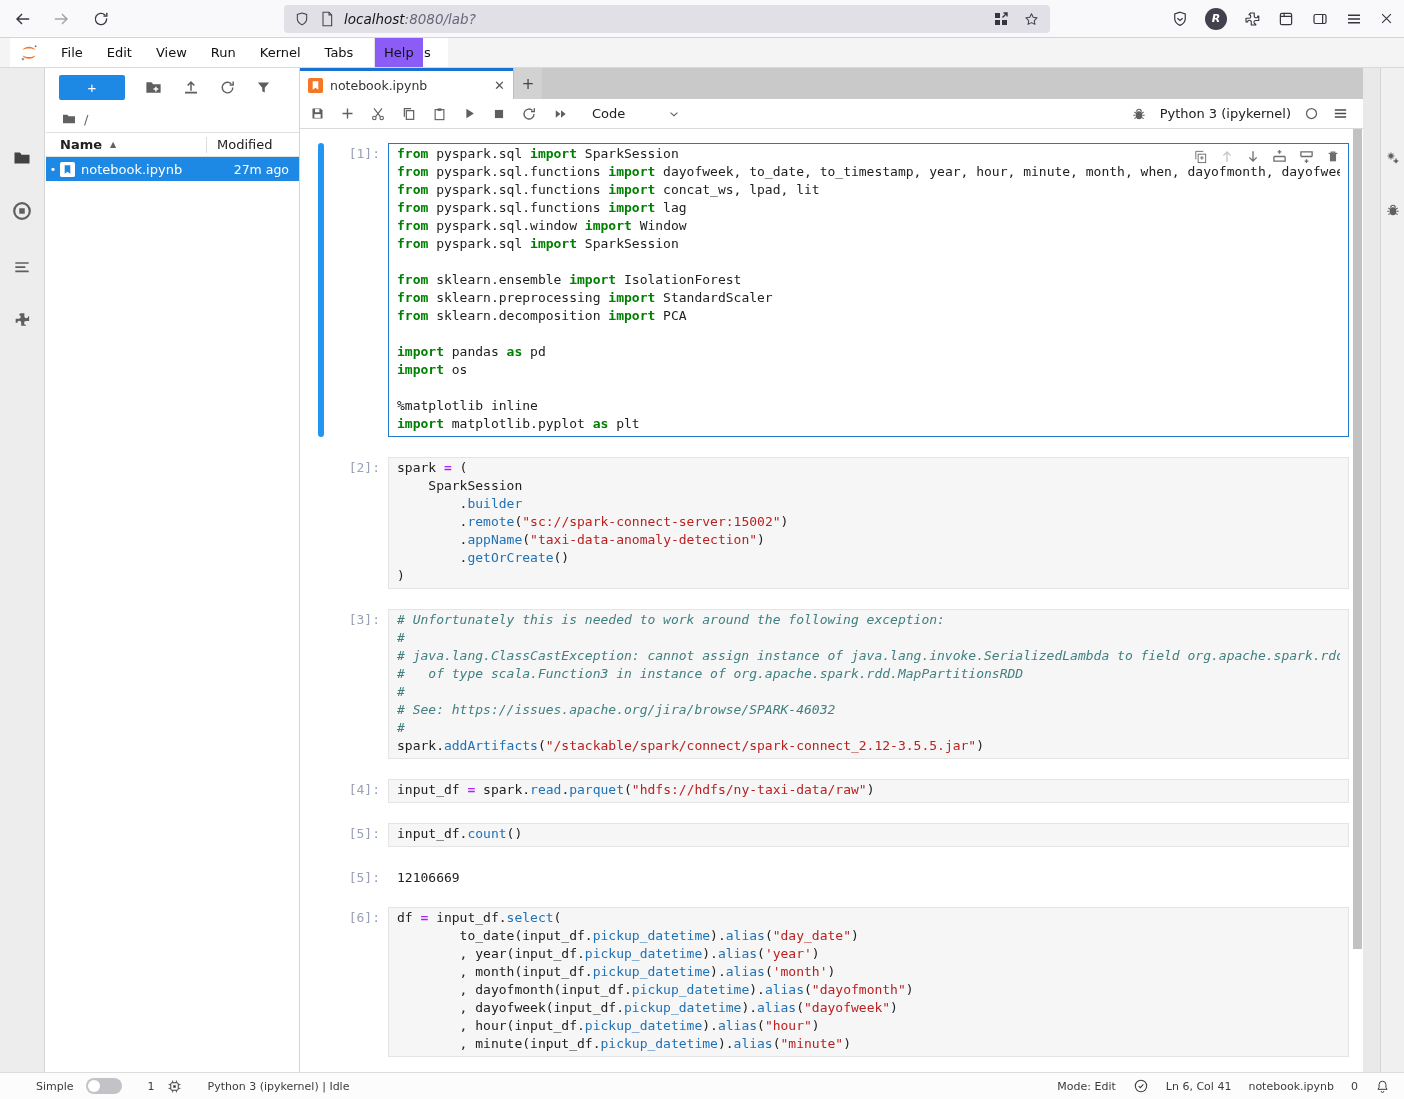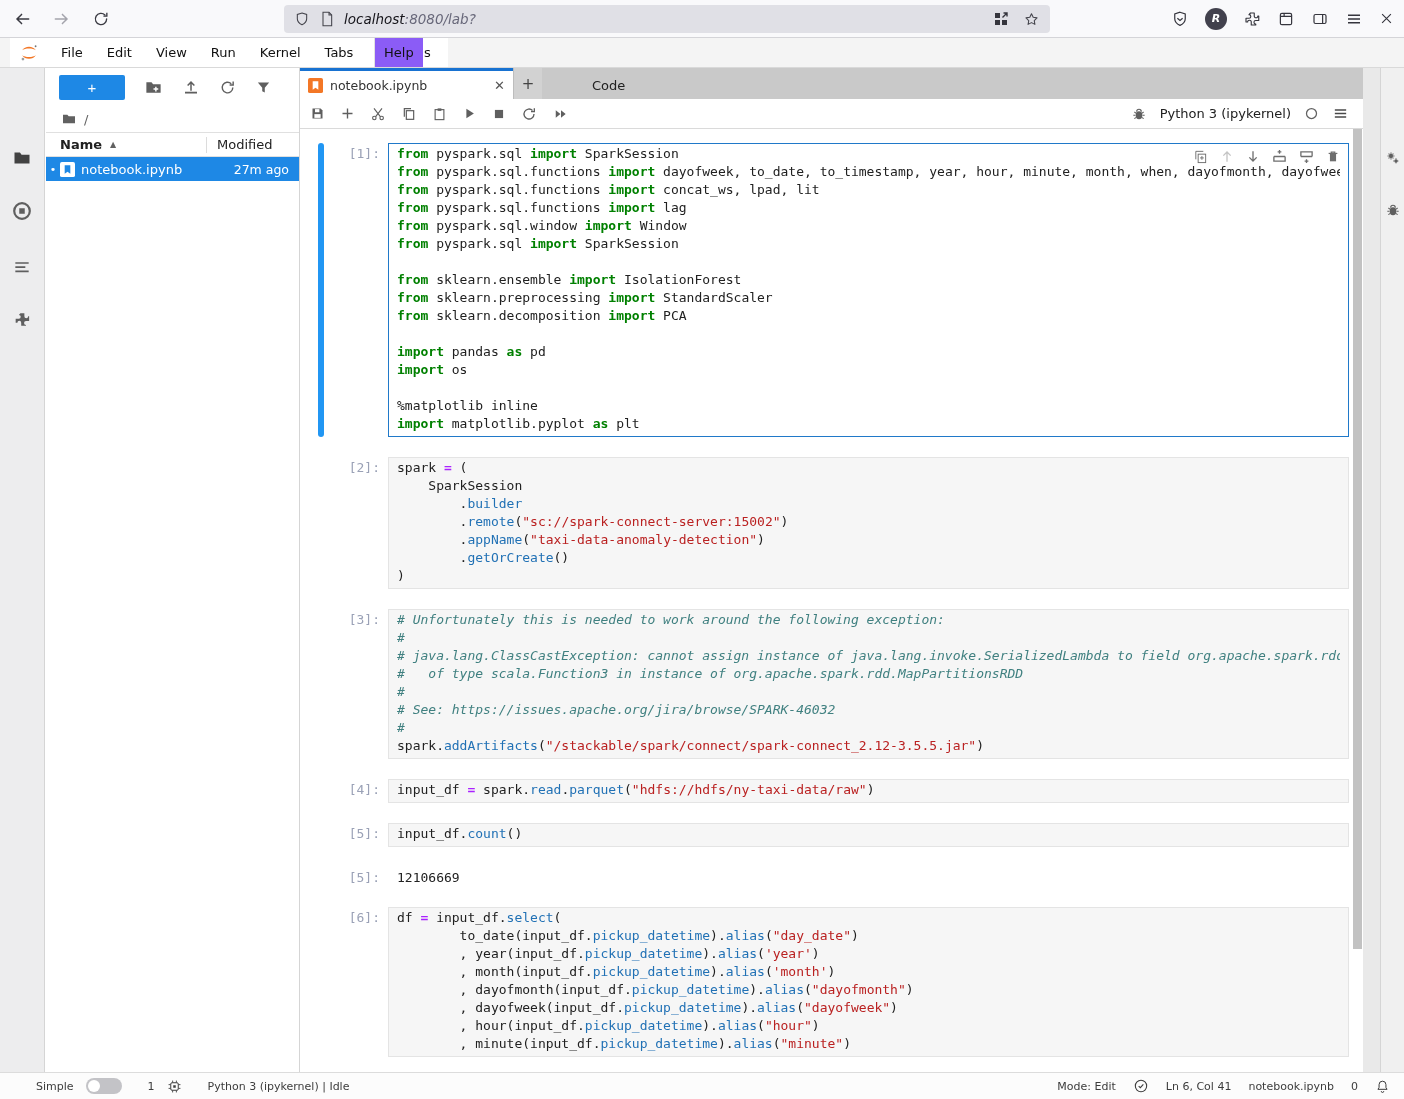--- a/index.html
+++ b/index.html
@@ -51,21 +51,21 @@
   
   .nb-panel { position:absolute; left:300px; top:68px; width:1063px; height:1004px; background:#fff; display:flex; flex-direction:column; }
   .tab-bar { height:31px; background:#c9c9c9; display:flex; align-items:stretch; flex:none; }
   .tab { width:213px; background:#fff; border-top:3px solid #1872d1; display:flex; align-items:center; padding:0 8px; gap:7px; }
   .tab-title { flex:1; color:#333; font-size:12.5px; }
   .tab-close { color:#555; font-size:13px; cursor:pointer; }
   .tab-plus { width:29px; background:#d2d2d2; border-left:1px solid #bdbdbd; display:flex; align-items:center; justify-content:center; color:#444; font-size:15px; cursor:pointer; }
   .nb-toolbar { height:30px; background:#fff; border-bottom:1px solid #dadada; display:flex; align-items:center; padding:0 10px; flex:none; }
   .tb-group { display:flex; align-items:center; gap:15px; }
   .tb-btn { background:none; border:none; padding:0; cursor:pointer; color:#5f5f5f; display:flex; align-items:center; }
-  .celltype { margin-left:22px; display:flex; align-items:center; gap:42px; color:#212121; cursor:pointer;flex-direction:column; }
+  .celltype { margin-left:22px; display:flex; align-items:center; gap:42px; color:#212121; cursor:pointer; }
   .tb-right { margin-left:auto; display:flex; align-items:center; gap:13px; padding-right:4px; }
   .kernel-name { color:#212121; }
 
   .nb-content { flex:1; position:relative; overflow:hidden; background:#fff; }
   .cells { position:absolute; top:0; left:0; right:14px; padding:14px 0 0 18px; }
   .nb-scroll { position:absolute; right:0; top:0; bottom:0; width:11px; }
   .nb-thumb { position:absolute; top:0; right:1px; width:9px; height:87%; background:#c2c2c2; }
 
   
   .cell-row { display:flex; align-items:stretch; margin-bottom:20px; }

